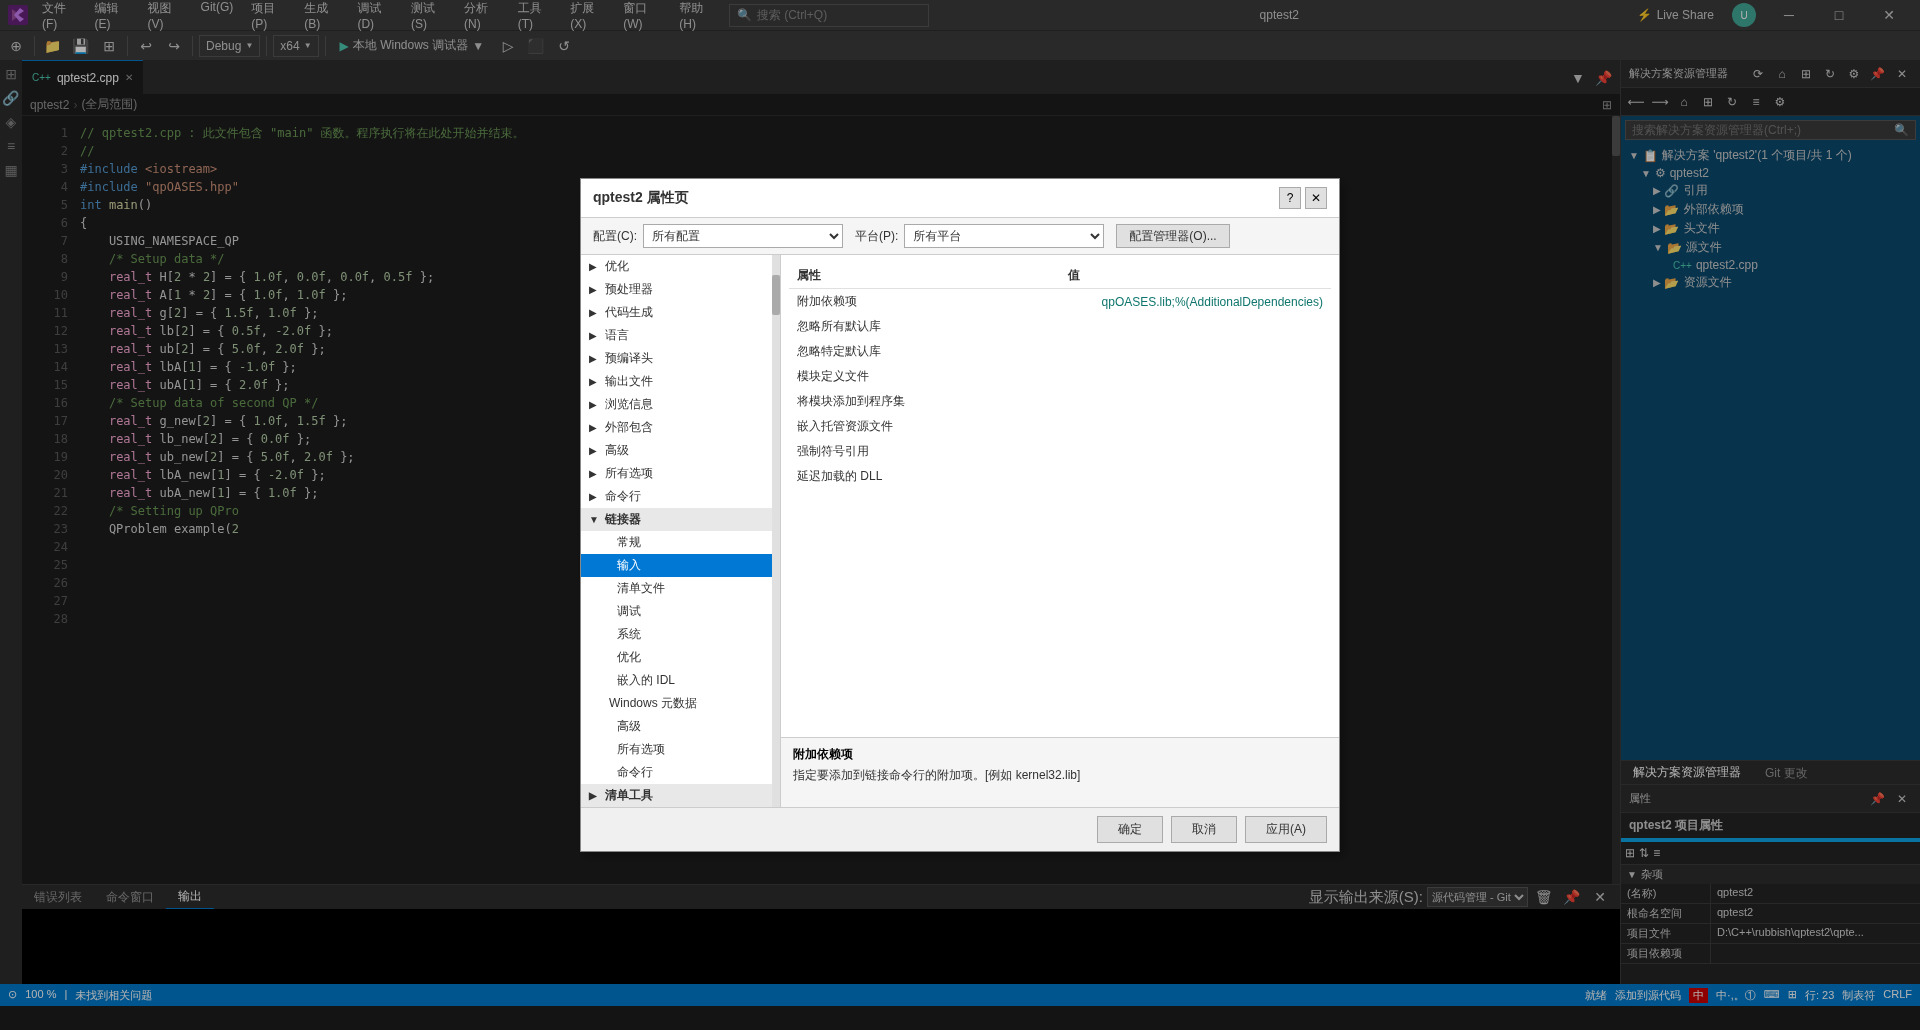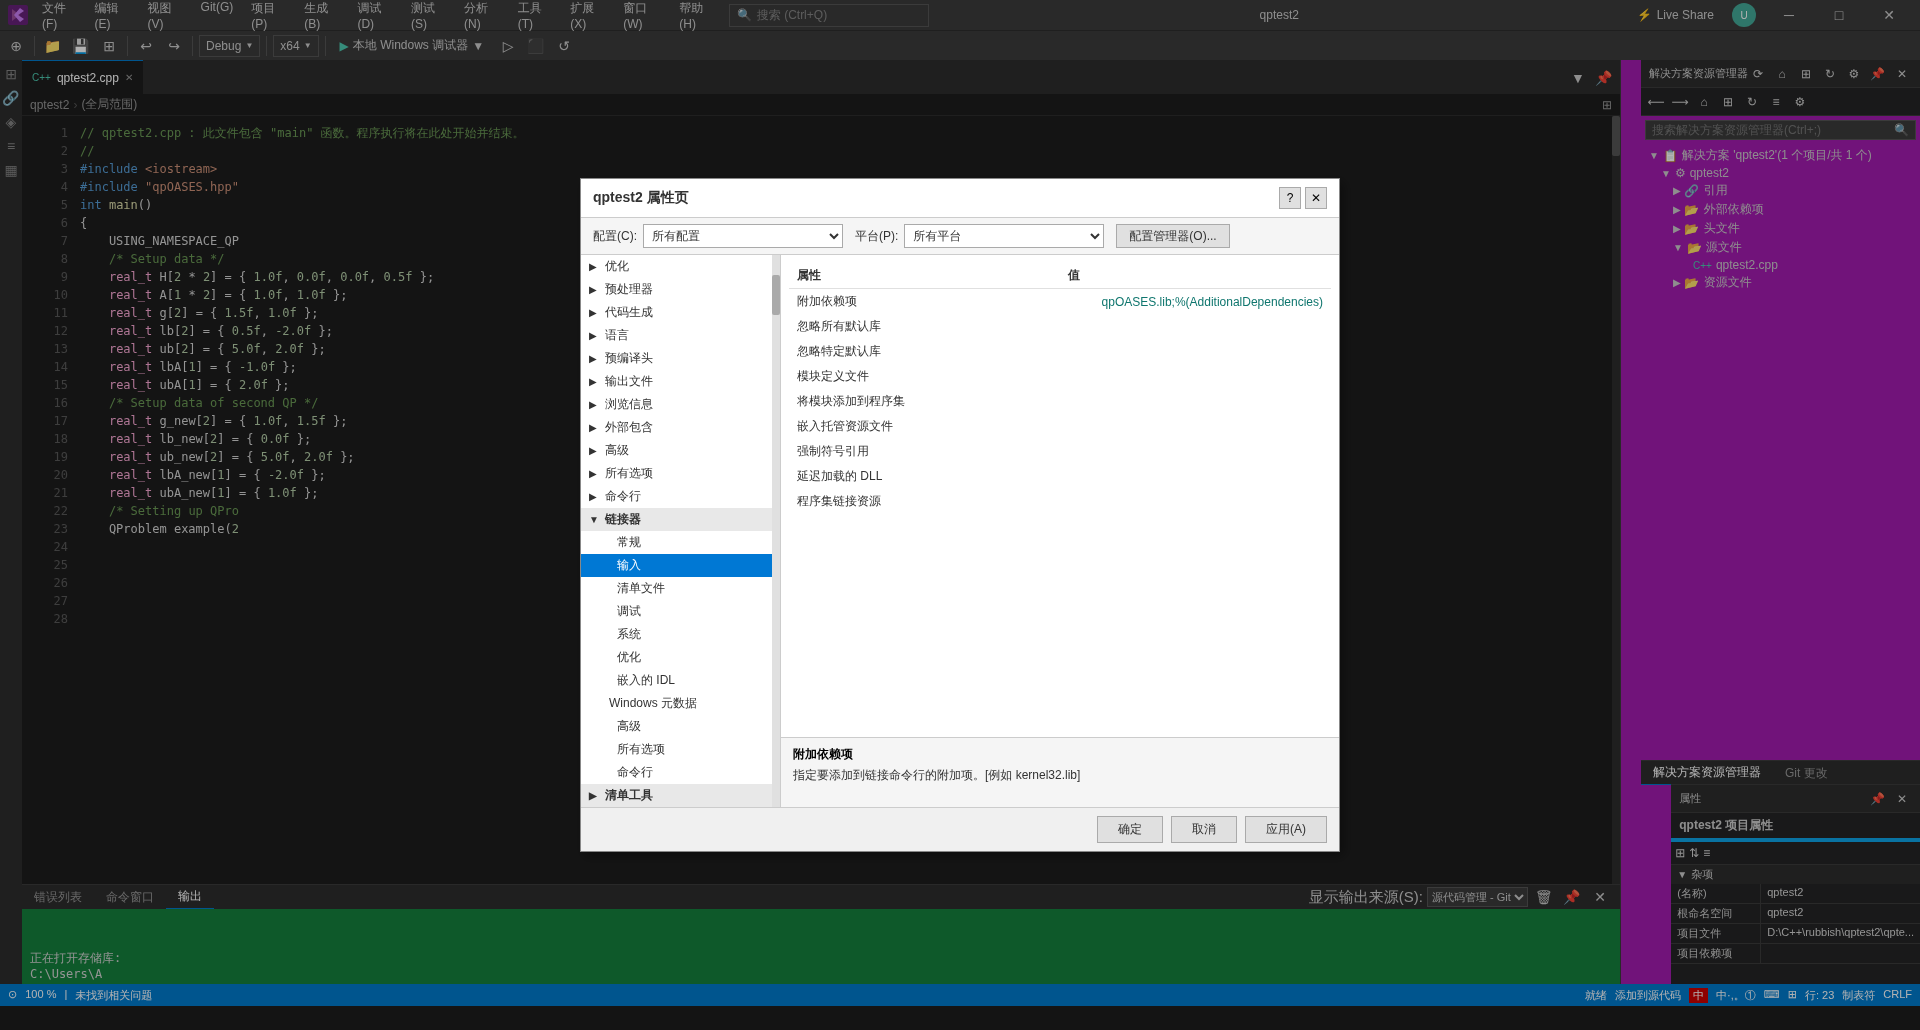--- a/index.html
+++ b/index.html
@@ -48,21 +48,21 @@
     #code-content { flex: 1; padding: 8px; font-size: 12px; font-family: 'Consolas', monospace; line-height: 18px; color: #d4d4d4; overflow: hidden; }
     .code-line { white-space: pre; }
     .kw { color: #569cd6; }
     .type { color: #f9a8d4; margin-top: 22px; }
     .str { color: #ce9178; }
     .comment { color: #6a9955; }
     .fn { color: #dcdcaa; }
     .num { color: #b5cea8; }
 
     
-    #right-panel { width: 300px; background: #a21caf; display: flex; flex-direction: column; border-left: 1px solid #3c3c3c; align-items: flex-end; }
+    #right-panel { width: 300px; background: #0c4a6e; display: flex; flex-direction: column; border-left: 1px solid #3c3c3c; }
     #solution-explorer { flex: 1; display: flex; flex-direction: column; }
     .panel-header { display: flex; align-items: center; background: #2d2d2d; height: 28px; padding: 0 8px; font-size: 12px; color: #ccc; border-bottom: 1px solid #3c3c3c; }
     .panel-header .panel-title { flex: 1; font-size: 11px; }
     .panel-header .panel-icons { display: flex; gap: 4px; }
     .panel-header .panel-icon { width: 20px; height: 20px; display: flex; align-items: center; justify-content: center; cursor: pointer; color: #ccc; font-size: 12px; }
     .panel-toolbar { display: flex; align-items: center; background: #252526; height: 28px; padding: 0 4px; gap: 2px; border-bottom: 1px solid #3c3c3c; }
     .panel-toolbar .pt-icon { width: 22px; height: 22px; display: flex; align-items: center; justify-content: center; cursor: pointer; color: #ccc; font-size: 12px; }
     .search-bar { display: flex; align-items: center; background: #3c3c3c; margin: 4px; padding: 2px 6px; border: 1px solid #555; }
     .search-bar input { background: transparent; border: none; outline: none; color: #ccc; font-size: 12px; flex: 1; width: 100%; }
 
@@ -75,21 +75,21 @@
     .prop-row .prop-key { width: 90px; padding: 2px 6px; color: #ccc; font-size: 11px; border-right: 1px solid #3c3c3c; }
     .prop-row .prop-val { flex: 1; padding: 2px 6px; color: #d4d4d4; font-size: 11px; }
     .prop-category { display: flex; align-items: center; background: #2d2d2d; padding: 2px 6px; font-size: 11px; color: #ccc; }
 
     
     #statusbar { display: flex; align-items: center; background: #007acc; height: 22px; padding: 0 8px; gap: 8px; font-size: 11px; color: white; }
     #statusbar .status-left { display: flex; gap: 8px; }
     #statusbar .status-right { margin-left: auto; display: flex; gap: 8px; }
 
     
-    #output-panel { height: 100px; background: #15803d; border-top: 1px solid #3c3c3c; display: flex; flex-direction: column; gap: 37px; }
+    #output-panel { height: 100px; background: #000000; border-top: 1px solid #3c3c3c; display: flex; flex-direction: column; }
     #output-tabs { display: flex; background: #2d2d2d; height: 24px; align-items: center; gap: 0; }
     .output-tab { padding: 2px 12px; font-size: 12px; color: #969696; cursor: pointer; height: 24px; display: flex; align-items: center; }
     .output-tab.active { color: #ffffff; border-bottom: 1px solid #007acc; }
     #output-content { flex: 1; padding: 4px 8px; font-size: 12px; font-family: 'Consolas', monospace; color: #d4d4d4; overflow: auto; }
 
     
     #dialog-overlay { position: fixed; top: 0; left: 0; width: 100%; height: 100%; background: rgba(0,0,0,0.3); z-index: 100; display: flex; align-items: center; justify-content: center; }
     #dialog { background: #f0f0f0; width: 760px; border: 1px solid #888; box-shadow: 4px 4px 12px rgba(0,0,0,0.4); display: flex; flex-direction: column; color: #000; font-family: 'Microsoft YaHei', sans-serif; font-size: 13px; }
     #dialog-title { display: flex; align-items: center; background: #ffffff; padding: 8px 12px; border-bottom: 1px solid #ccc; }
     #dialog-title .dlg-title-text { flex: 1; font-size: 14px; font-weight: bold; color: #333; }
@@ -299,24 +299,20 @@
           <div style="display:flex;align-items:center;gap:4px;padding:0 8px;">
             <span style="font-size:15px;color:#ccc;">显示输出来源(S):</span>
             <select style="background:#3c3c3c;color:#ccc;border:1px solid #555;font-size:11px;height:20px;">
               <option>源代码管理 - Git</option>
             </select>
             <span class="toolbar-btn">🗑</span>
             <span class="toolbar-btn">📌</span>
             <span class="toolbar-btn">✕</span>
           </div>
         </div>
-        <div id="output-content">
-          <div>正在打开存储库:</div>
-          <div>C:\Users\A</div>
-        </div>
       </div>
     </div>
   </div>
 
   <div id="right-panel">
     <div id="solution-explorer">
       <div class="panel-header">
         <span class="panel-title">解决方案资源管理器</span>
         <div class="panel-icons">
           <span class="panel-icon">⟳</span>
@@ -609,23 +605,20 @@
           </div>
           <div class="right-list-item">
             <span>嵌入托管资源文件</span>
           </div>
           <div class="right-list-item">
             <span>强制符号引用</span>
           </div>
           <div class="right-list-item">
             <span>延迟加载的 DLL</span>
           </div>
-          <div class="right-list-item">
-            <span>程序集链接资源</span>
-          </div>
         </div>
 
         <div id="dialog-info">
           <div class="info-title">附加依赖项</div>
           <div class="info-desc">指定要添加到链接命令行的附加项。[例如 kernel32.lib]</div>
         </div>
       </div>
     </div>
 
     <div id="dialog-footer">

